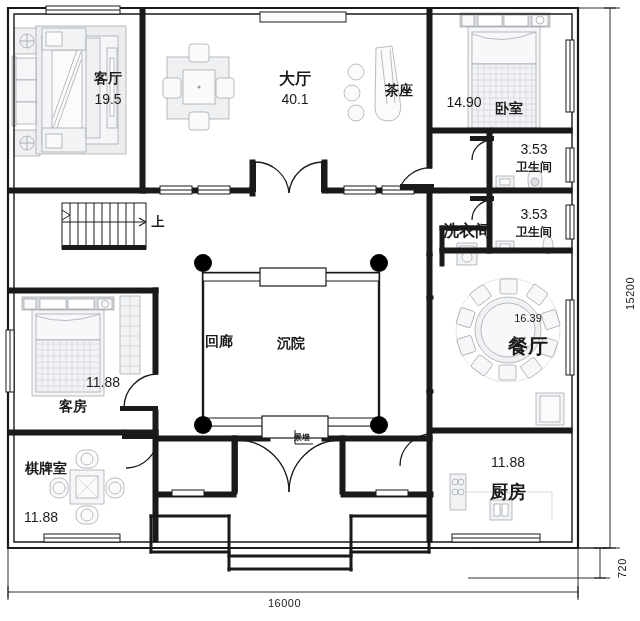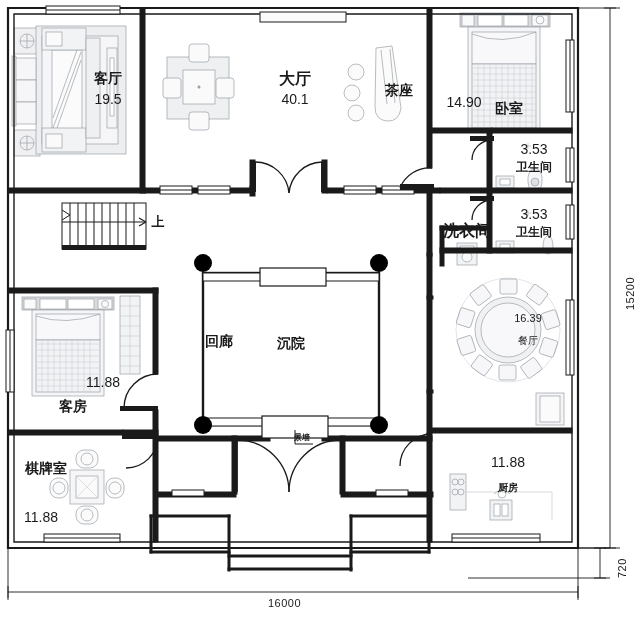--- a/index.html
+++ b/index.html
@@ -384,23 +384,23 @@
     <div class="lbl" style="left: 269px; top: 71px; width: 52px; font-size: 16px; font-weight: 600;">大厅</div>
     <div class="lbl" style="left: 373px; top: 83px; width: 52px; font-size: 14px; font-weight: 600;">茶座</div>
     <div class="lbl" style="left: 438px; top: 95px; width: 52px; font-size: 14px;">14.90</div>
     <div class="lbl" style="left: 483px; top: 101px; width: 52px; font-size: 14px; font-weight: 600;">卧室</div>
     <div class="lbl" style="left: 508px; top: 142px; width: 52px; font-size: 14px;">3.53</div>
     <div class="lbl" style="left: 508px; top: 161px; width: 52px; font-size: 12px; font-weight: 600;">卫生间</div>
     <div class="lbl" style="left: 508px; top: 207px; width: 52px; font-size: 14px;">3.53</div>
     <div class="lbl" style="left: 508px; top: 226px; width: 52px; font-size: 12px; font-weight: 600;">卫生间</div>
     <div class="lbl" style="left: 441px; top: 223px; width: 52px; font-size: 16px; font-weight: 600;">洗衣间</div>
     <div class="lbl" style="left: 502px; top: 313px; width: 52px; font-size: 11px;">16.39</div>
-    <div class="lbl" style="left: 502px; top: 336px; width: 52px; font-size: 10px; font-weight: 400;">餐厅</div>
+    <div class="lbl" style="left: 502px; top: 336px; width: 52px; font-size: 20px; font-weight: 700;">餐厅</div>
     <div class="lbl" style="left: 482px; top: 455px; width: 52px; font-size: 14px;">11.88</div>
-    <div class="lbl" style="left: 482px; top: 483px; width: 52px; font-size: 10px; font-weight: 600; text-align: center;">厨房</div>
+    <div class="lbl" style="left: 482px; top: 483px; width: 52px; font-size: 18px; font-weight: 600; text-align: center;">厨房</div>
     <div class="lbl" style="left: 77px; top: 375px; width: 52px; font-size: 14px;">11.88</div>
     <div class="lbl" style="left: 47px; top: 399px; width: 52px; font-size: 14px; font-weight: 600;">客房</div>
     <div class="lbl" style="left: 15px; top: 510px; width: 52px; font-size: 14px;">11.88</div>
     <div class="lbl" style="left: 20px; top: 461px; width: 52px; font-size: 14px; font-weight: 600;">棋牌室</div>
     <div class="lbl" style="left: 152px; top: 334px; width: 60px; font-size: 14px; font-weight: 600; margin-left: 37px;">回廊</div>
     <div class="lbl" style="left: 265px; top: 336px; width: 52px; font-size: 14px; font-weight: 600;">沉院</div>
     <div class="lbl" style="left: 138px; top: 215px; width: 40px; font-size: 13px; font-weight: 600;">上</div>
     <div class="lbl" style="left: 282px; top: 434px; width: 40px; font-size: 8px; font-weight: 600;">景墙</div>
     <div class="dimtxt" style="left: 268px; top: 597px;">16000</div>
     <div class="dimtxt vert" style="left: 624px; top: 310px;">15200</div>

